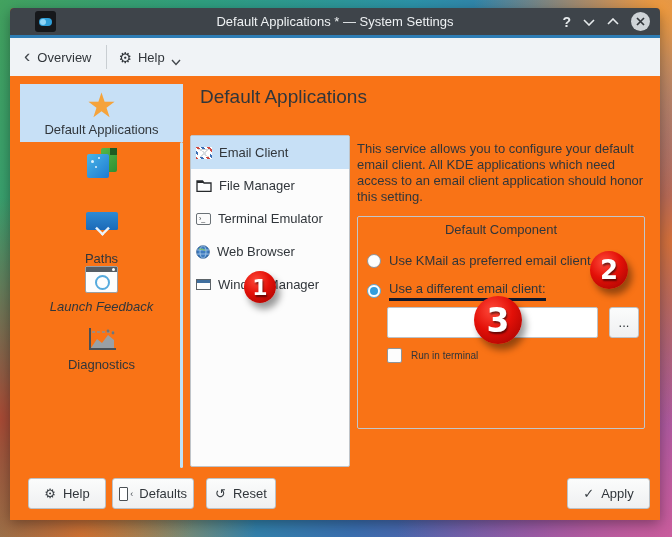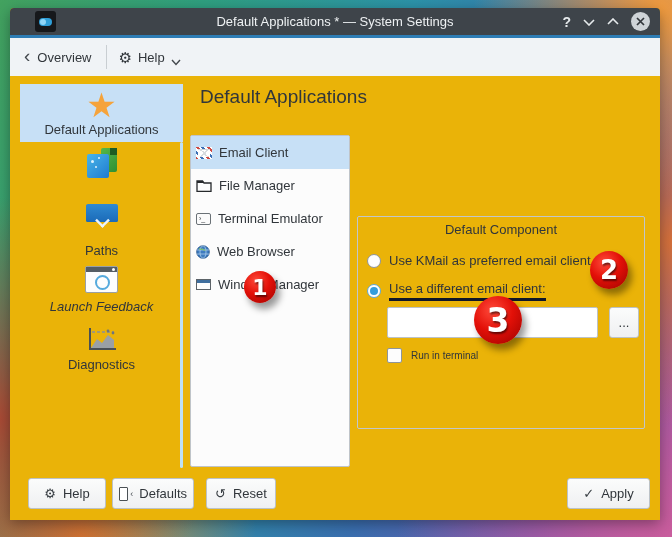--- a/index.html
+++ b/index.html
@@ -7,21 +7,21 @@
   .stage{position:relative;width:672px;height:537px;}
   .wallpaper{position:absolute;inset:0;
     background:
       radial-gradient(circle at 98% 2%, #f39c3d 0%, rgba(243,156,61,0) 22%),
       radial-gradient(circle at 100% 45%, #d4703a 0%, rgba(212,112,58,0) 25%),
       radial-gradient(circle at 0% 78%, #a84a35 0%, rgba(168,74,53,0) 28%),
       radial-gradient(circle at 12% 100%, #e2852f 0%, rgba(226,133,47,0) 22%),
       radial-gradient(circle at 100% 100%, #c95d9d 0%, rgba(201,93,157,0) 32%),
       linear-gradient(115deg, #43a25f 0%, #2f9f7f 22%, #2c92a8 45%, #3a6fb0 65%, #6c57ab 85%, #a0549f 100%);
   }
-  .window{position:absolute;left:10px;top:8px;width:650px;height:512px;background:#eab308;
+  .window{position:absolute;left:10px;top:8px;width:650px;height:512px;background:#f97316;
     border-radius:4px 4px 0 0;box-shadow:0 4px 14px rgba(0,0,0,.35);}
   
   .titlebar{position:absolute;left:0;top:0;width:100%;height:27px;background:#3e444a;border-radius:4px 4px 0 0;}
   .appicon{position:absolute;left:25px;top:3px;width:21px;height:21px;background:#16181b;border-radius:3px;}
   .appicon .pill{position:absolute;left:4px;top:7px;width:13px;height:8px;border-radius:4px;background:#2f9fd8;}
   .appicon .knob{position:absolute;left:1px;top:1px;width:6px;height:6px;border-radius:50%;background:#8fd6f8;}
   .wtitle{position:absolute;left:0;right:0;top:0;height:27px;line-height:27px;text-align:center;
     color:#eef1f3;font-size:13px;}
   .tb-controls{position:absolute;right:10px;top:0;height:27px;display:flex;align-items:center;gap:12px;}
   .tb-q{color:#e6eaec;font-size:14px;font-weight:bold;cursor:default;}
@@ -158,21 +158,21 @@
     <div class="side-item" style="top:140px;height:52px;gap:4px;">
       <span class="fa-icon">
         <span class="green"></span>
           <span class="fold"></span>
           <span class="blue"></span>
         <span class="dot" style="left:4px;top:12px;width:3px;height:3px;"></span>
         <span class="dot" style="left:11px;top:9px;width:2px;height:2px;"></span>
         <span class="dot" style="left:8px;top:18px;width:2px;height:2px;"></span>
       </span>
     </div>
-    <div class="side-item" style="top:200px;height:50px;gap:21px;">
+    <div class="side-item" style="top:208px;height:50px;gap:21px;">
       <span class="paths-icon">
         <span class="tab"></span>
           <span class="back"></span>
           <span class="front"></span>
           <span class="chev"></span>
       </span>
       <span>Paths</span>
     </div>
     <div class="side-item" style="top:258px;height:52px;gap:6px;font-style:italic;">
       <span class="lf-icon">
@@ -231,20 +231,21 @@
         <span>Web Browser</span>
       </div>
       <div class="svc-row">
         <span class="wm-icon">
             <span class="tbar"></span>
           </span>
         <span>Window Manager</span>
       </div>
     </div>
 
+    <div class="desc">This service allows you to configure your default email client. All KDE applications which need access to an email client application should honor this setting.</div>
 
     <div class="groupbox">
       <div class="grouptitle">Default Component</div>
     </div>
 
     <div class="radiorow" style="left:357px;top:245px;">
       <span class="radio"></span>
       <span>Use KMail as preferred email client</span>
     </div>
 

